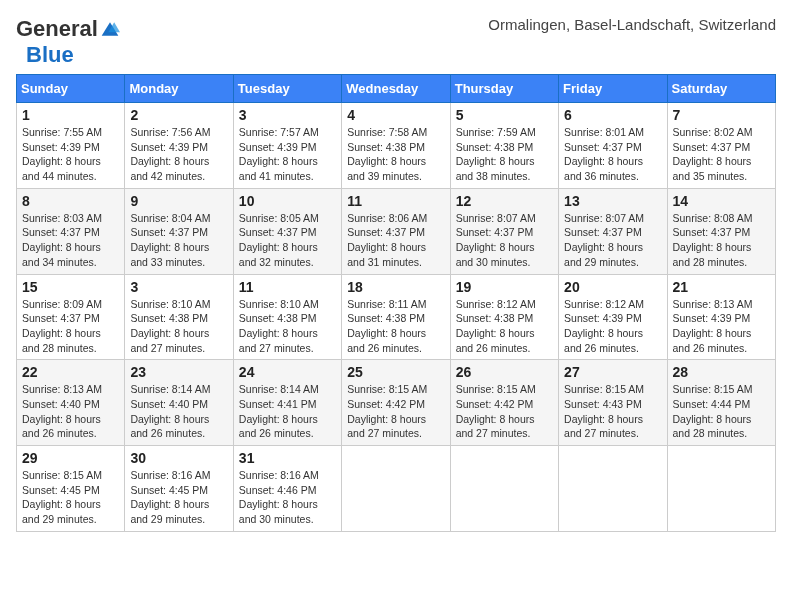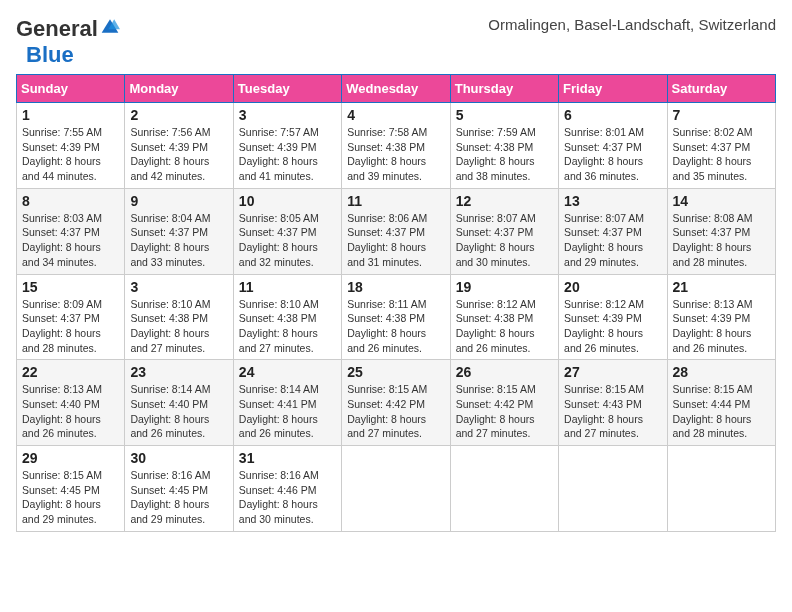--- a/index.html
+++ b/index.html
@@ -16,20 +16,21 @@
       justify-content: space-between;
       margin-bottom: 6px;
     }
     .logo {
       display: flex;
       flex-direction: column;
       align-items: flex-start;
     }
     .logo-text {
       display: flex;
+      align-items: center;
       font-size: 22px;
       font-weight: bold;
       color: #333;
     }
     .logo-general { color: #333; }
     .logo-blue { color: #1a6fc4; margin-left: 10px; }
     .logo-icon {
       width: 20px;
       height: 20px;
       margin-left: 2px;
@@ -46,21 +47,21 @@
     .calendar-subtitle {
       font-size: 15px;
       color: #444;
     }
     .calendar {
       width: 100%;
       border-collapse: collapse;
       font-size: 11px;
     }
     .calendar th {
-      background: #ec4899;
+      background: #3b82f6;
       color: #fff;
       padding: 6px 4px;
       text-align: left;
       font-size: 13px;
       font-weight: bold;
       border: 1px solid #1a6fc4;
     }
     .calendar td {
       border: 1px solid #ccc;
       vertical-align: top;

